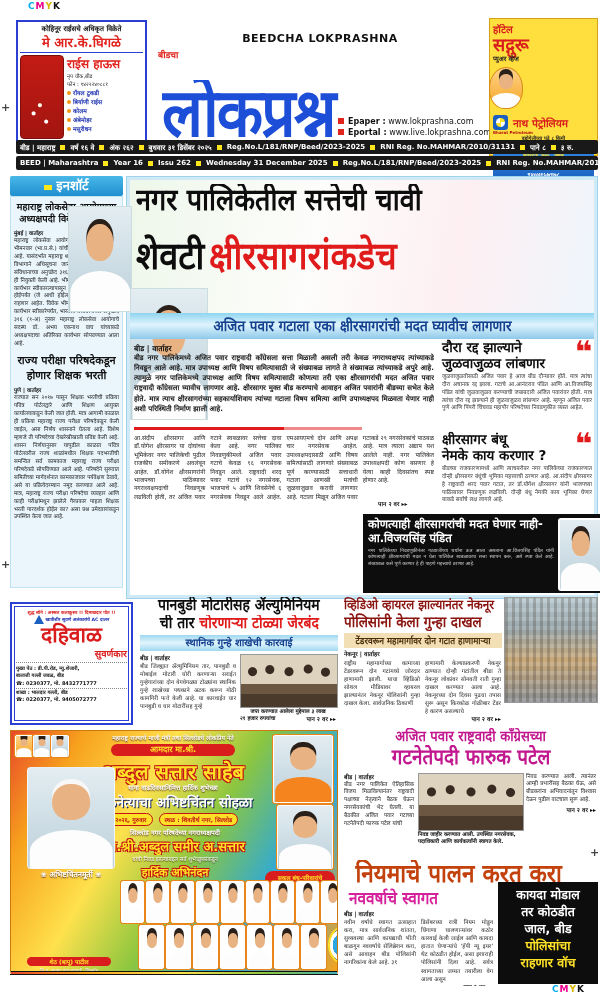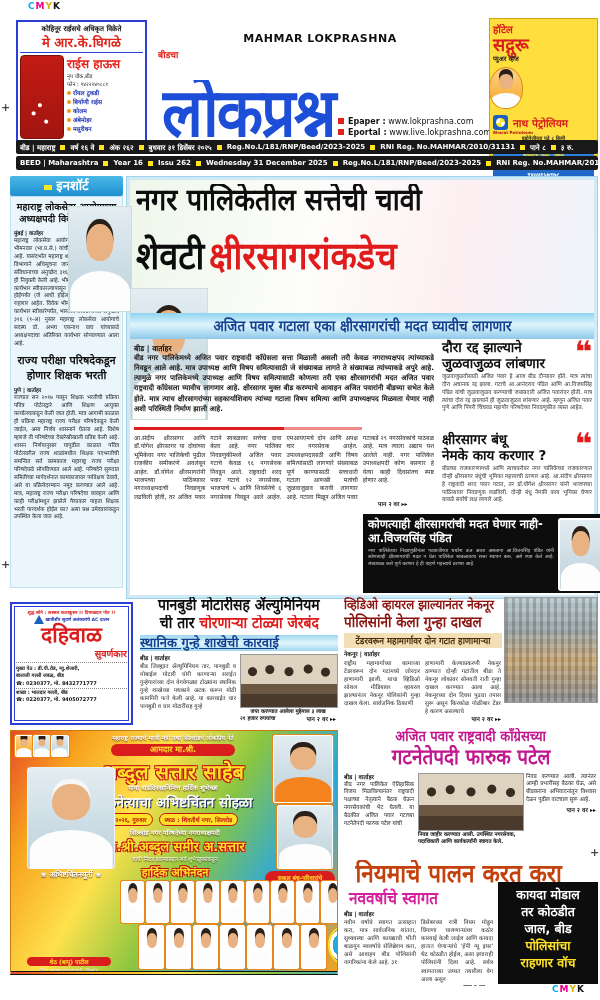--- a/index.html
+++ b/index.html
@@ -99,21 +99,21 @@
   .adD .top{font-size:4.6px;font-weight:800;color:#d91d1d;text-align:center;}
   .adD .sub{font-size:4.6px;font-weight:700;color:#1b2fb0;text-align:center;}
   .adD .name{font-size:21px;font-weight:900;color:#d91d1d;text-align:center;line-height:1.1;}
   .adD .tag{font-size:9.5px;font-weight:800;color:#d91d1d;text-align:right;border-bottom:1px dotted #888;padding-bottom:2px;}
   .adD .ln{font-size:5px;color:#111;line-height:1.45;font-weight:600;}
   .adD .ph{font-weight:800;}
   .tri{width:0;height:0;border-left:5px solid transparent;border-right:5px solid transparent;border-bottom:9px solid #1b5fc0;display:inline-block;vertical-align:middle;margin-right:2px;}
   
   .s1h1{font-size:15.5px;font-weight:900;color:#0d0d0d;text-align:center;line-height:1.15;}
   .s1h2r{color:#e01b1b;}
-  .s1bar{background:linear-gradient(180deg,#9fd8f0,#e2f5fd 50%,#9fd8f0);color:#14418f;font-weight:800;font-size:13px;text-align:left;line-height:16px;margin-top:2px;text-decoration:underline;}
+  .s1bar{background:linear-gradient(180deg,#9fd8f0,#e2f5fd 50%,#9fd8f0);color:#14418f;font-weight:800;font-size:10px;text-align:center;line-height:16px;margin-top:2px;}
   .s2h{font-size:13px;font-weight:900;color:#8a1410;line-height:1.2;}
   .s2bar{background:#f3dfb6;color:#4a2c0a;font-weight:800;font-size:9.5px;text-align:center;line-height:15px;}
   
   .bigad{background:linear-gradient(120deg,#e8482a 0%,#f7a21d 16%,#ffe14d 36%,#8cc63f 55%,#2aa7e0 76%,#f7a21d 100%);
      border:1px solid #c87a10;border-bottom:4px double #111;box-sizing:border-box;overflow:hidden;}
   .w-sh{text-shadow:0 1px 1px rgba(60,20,0,.8);color:#fff;}
   .y-sh{color:#ffe227;text-shadow:1px 1px 0 #c41313,-1px -1px 0 #c41313,1px -1px 0 #c41313,-1px 1px 0 #c41313;}
   .pill{background:#d91d1d;color:#ffe227;font-weight:800;border-radius:8px;text-align:center;}
   .ypill{background:#ffe227;color:#c41313;font-weight:800;border:1px solid #c41313;border-radius:7px;font-size:6px;line-height:11px;padding:0 5px;white-space:nowrap;}
   .pframe{background:#fff;border:1px solid #fff;box-shadow:0 0 0 1px #e8861a;border-radius:2px;}
@@ -155,21 +155,21 @@
         <div class="tiny">फोन : ९४२२२४०८८१</div>
         <div class="item"><span class="dot"></span><span>रॉयल टुकडी</span></div>
         <div class="item"><span class="dot"></span><span>बिर्याणी राईस</span></div>
         <div class="item"><span class="dot"></span><span>कोलम</span></div>
         <div class="item"><span class="dot"></span><span>अंबेमोहर</span></div>
         <div class="item"><span class="dot"></span><span>मसुरीधन</span></div>
       </div>
     </div>
   </div>
 
-  <div class="abs tagline ctr" style="left:220px;top:32px;width:200px;">MAHMAR LOKPRASHNA</div>
+  <div class="abs tagline ctr" style="left:220px;top:32px;width:200px;">BEEDCHA LOKPRASHNA</div>
   <div class="abs brandpre" style="left:158px;top:48px;">बीडचा</div>
   <div class="abs brand nowrap" style="left:162px;top:46px;width:320px;"><span class="cond">लोकप्रश्न</span></div>
   <div class="abs eline" style="left:338px;top:116px;"><span class="rsq"></span><b>Epaper :</b>&nbsp;<span>www.lokprashna.com</span></div>
   <div class="abs eline" style="left:338px;top:127px;"><span class="rsq"></span><b>Eportal :</b>&nbsp;<span>www.live.lokprashna.com</span></div>
 
   <div class="abs adR" style="left:489px;top:18px;width:109px;height:138px;">
     <div class="hotel">हॉटेल</div>
     <div class="sname">सद्गुरू</div>
     <div class="veg">प्युअर व्हेज</div>
     <div class="abs avatar orangebg" style="right:4px;top:4px;width:32px;height:40px;border-radius:50% 50% 45% 45%;border:1px solid #d98b1a;"></div>

